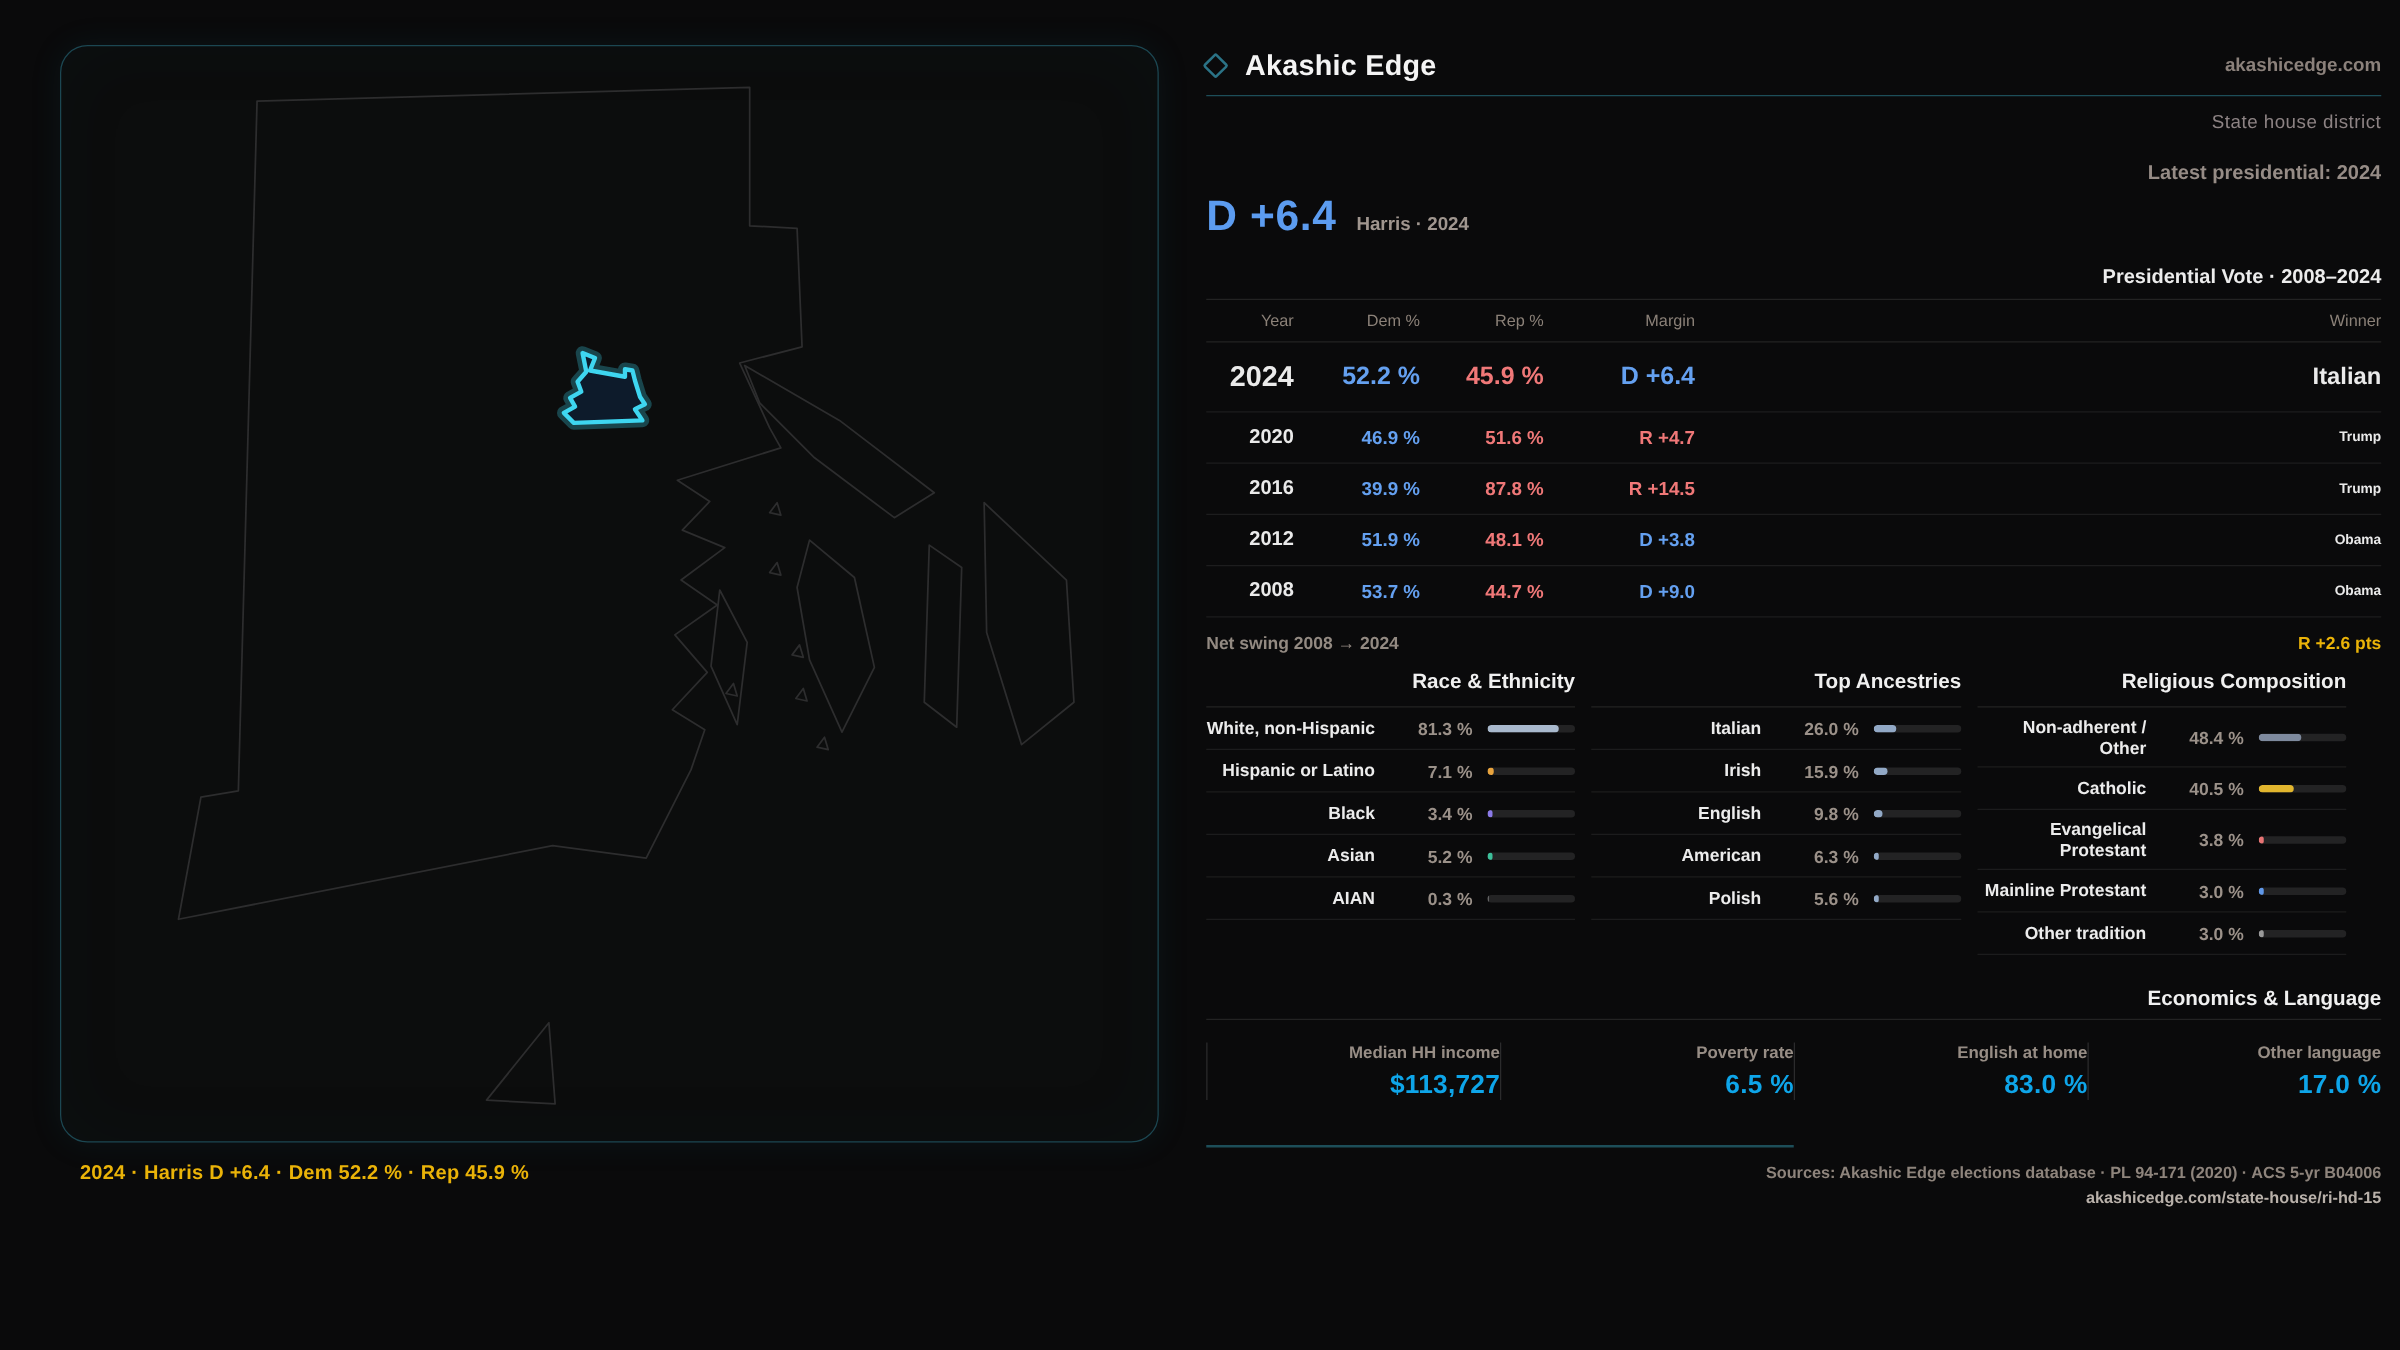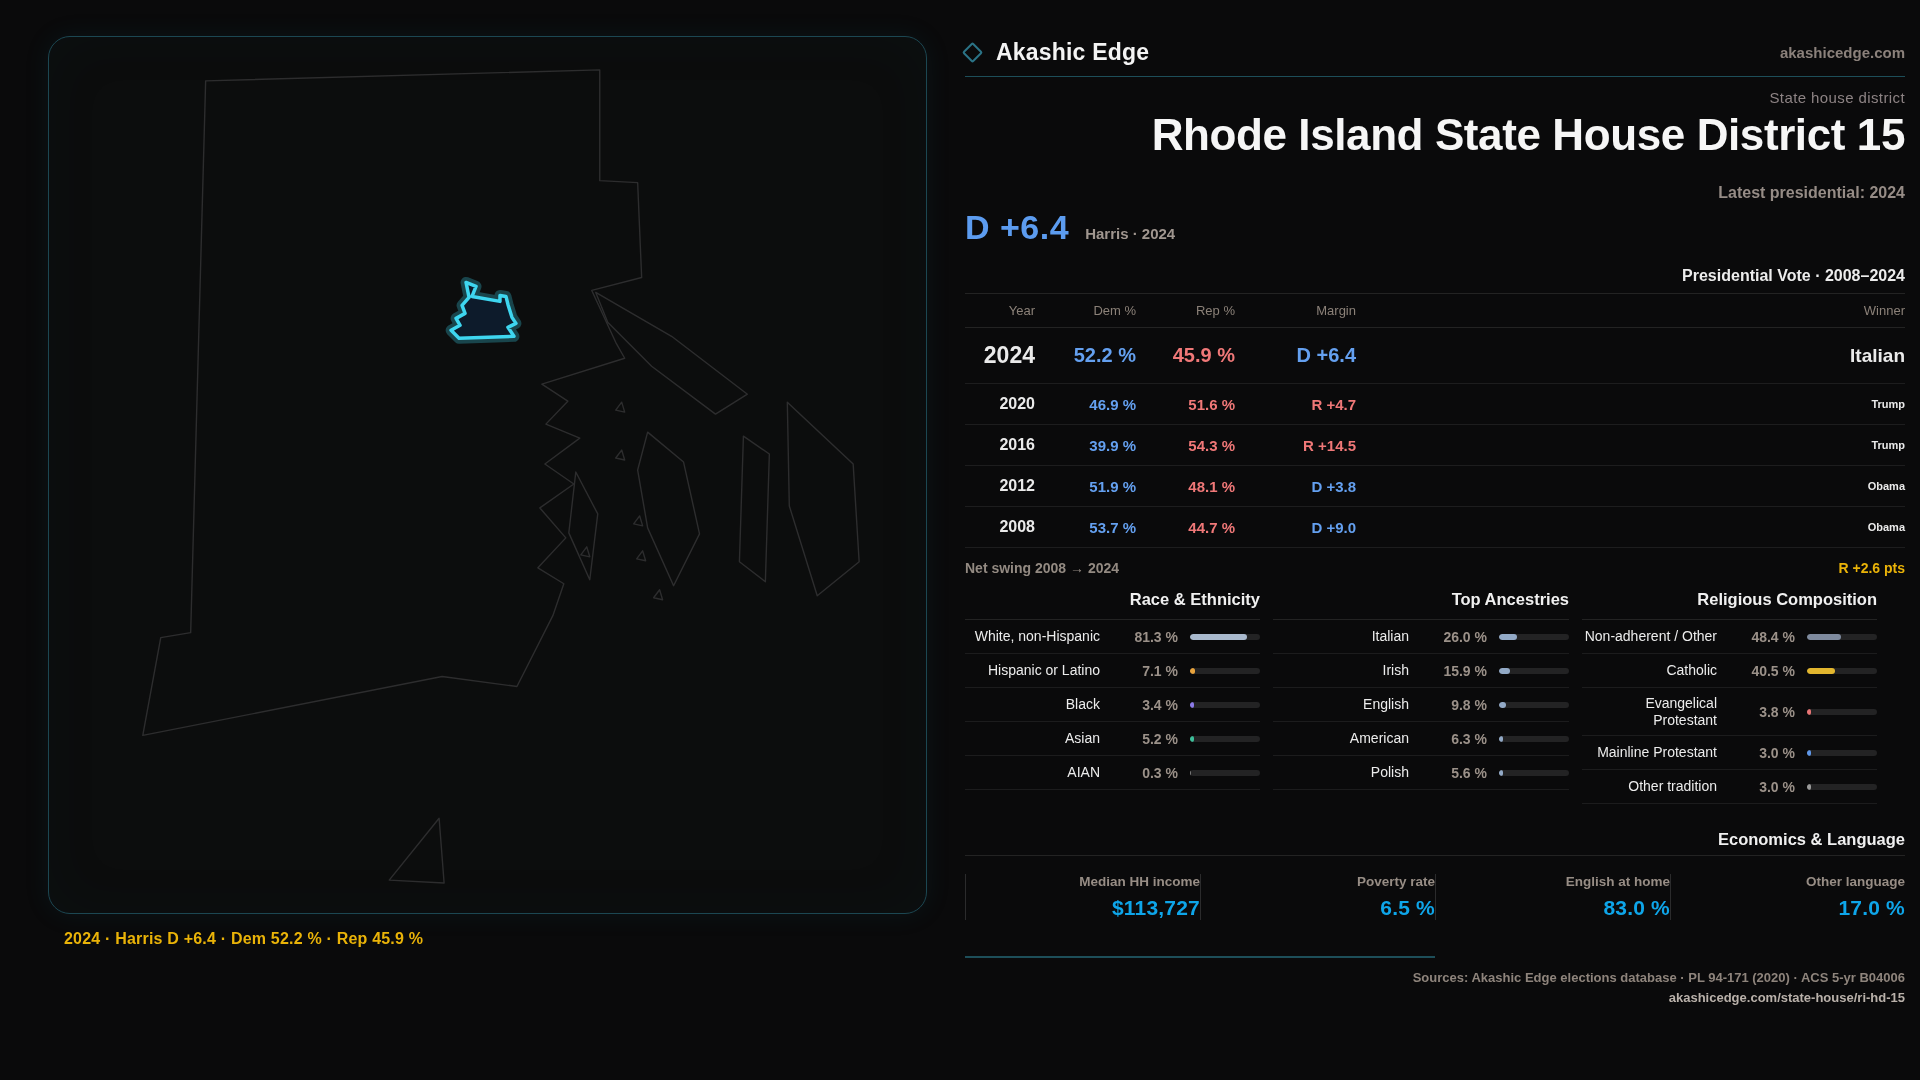--- a/index.html
+++ b/index.html
@@ -54,21 +54,21 @@
   .netswing { margin-top:12px; display:flex; justify-content:space-between; align-items:center; }
   .netswing-label { font-size:14px; font-weight:bold; color:#938a82; }
   .netswing-value { font-size:14px; font-weight:bold; color:#eab308; }
 
   .demo-grid { margin-top:14px; display:grid; grid-template-columns:295px 296px 322px; column-gap:13px; }
   .demo-col h3 { font-size:16.5px; font-weight:bold; color:#f0f0f0; padding-bottom:10px;
                  border-bottom:1px solid #232323; }
   .demo-col.pad-right { padding-right:27px; }
   .demo-row { display:flex; align-items:center; padding:7px 0; min-height:34px;
               border-bottom:1px solid #1c1c1d; }
-  .demo-label { flex:1; font-size:14px; font-weight:normal; color:#ececec; line-height:1.18; padding-right:20px; }
+  .demo-label { flex:1; font-size:14px; font-weight:bold; color:#ececec; line-height:1.18; padding-right:20px; }
   .demo-value { flex:none; width:58px; font-size:14px; font-weight:bold; color:#9b9189; }
   .demo-bar { flex:none; width:70px; height:6px; border-radius:3px; background:#232324;
               margin-left:12px; overflow:hidden; }
   .demo-fill { height:6px; border-radius:3px; }
 
   .econ { margin-top:26px; }
   .econ h3 { font-size:16.5px; font-weight:bold; color:#f0f0f0; padding-bottom:6px;
              border-bottom:1px solid #232323; }
   .econ-stats { margin-top:18px; display:grid; grid-template-columns:repeat(4,1fr); }
   .econ-cell { border-left:1px solid #2b2b2c; padding-left:18px; }
@@ -125,21 +125,20 @@
     <div class="brand-row">
       <div class="brand-left">
         <span class="diamond"></span>
         <span class="brand-name">Akashic Edge</span>
       </div>
       <a class="brand-site" href="#">akashicedge.com</a>
     </div>
     <div class="header-rule"></div>
 
     <div class="kicker">State house district</div>
-    <h1 class="page-title">Rhode Island State House District 15</h1>
 
     <div class="latest">Latest presidential: 2024</div>
     <div class="headline">
       <span class="headline-margin">D +6.4</span>
       <span class="headline-detail">Harris · 2024</span>
     </div>
 
     <div class="pv-title">Presidential Vote · 2008–2024</div>
 
     <div class="vote-grid vote-head">
@@ -160,21 +159,21 @@
         <div class="vote-grid vote-row">
     <span class="year">2020</span>
     <span class="num dem">46.9 %</span>
     <span class="num rep">51.6 %</span>
     <span class="num mrg rep">R +4.7</span>
     <span class="winner">Trump</span>
   </div>
         <div class="vote-grid vote-row">
     <span class="year">2016</span>
     <span class="num dem">39.9 %</span>
-    <span class="num rep">54.3 %</span>
+    <span class="num rep">87.8 %</span>
     <span class="num mrg rep">R +14.5</span>
     <span class="winner">Trump</span>
   </div>
         <div class="vote-grid vote-row">
     <span class="year">2012</span>
     <span class="num dem">51.9 %</span>
     <span class="num rep">48.1 %</span>
     <span class="num mrg dem">D +3.8</span>
     <span class="winner">Obama</span>
   </div>

